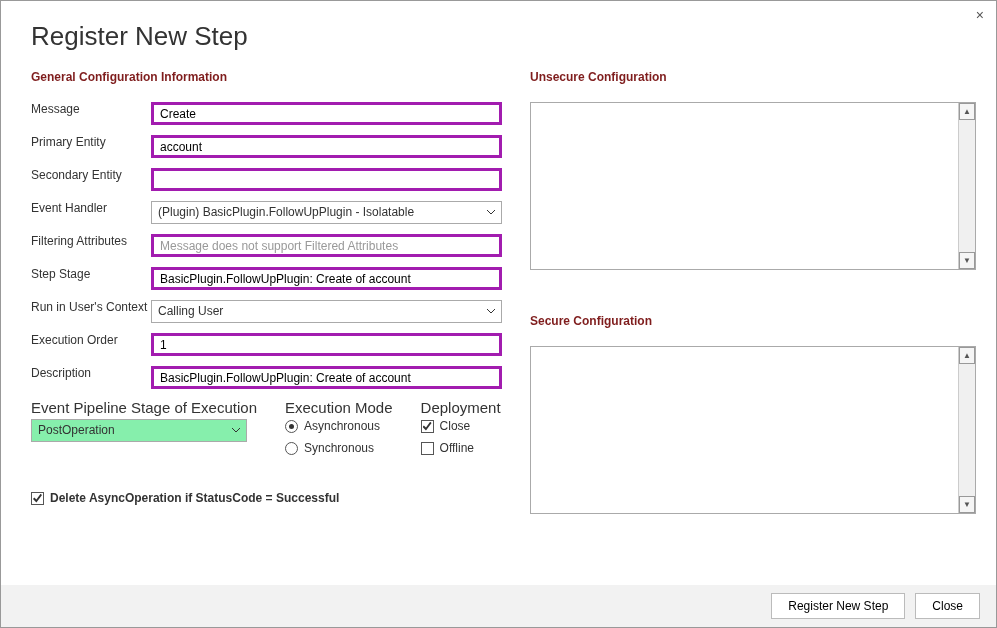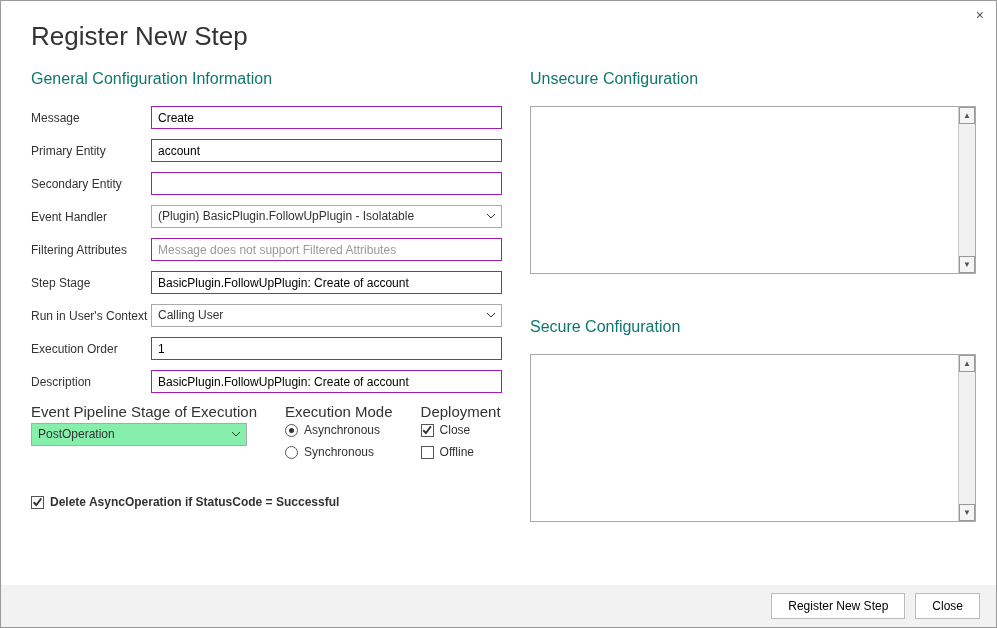--- a/index.html
+++ b/index.html
@@ -29,39 +29,39 @@
     padding: 20px 0 18px 30px;
   }
   .content {
     display: flex;
     padding: 0 20px 0 30px;
     gap: 28px;
   }
   .left-col { width: 472px; }
   .right-col { width: 447px; }
   .section-heading {
-    font-size: 16px;
-    font-weight: 400;
-    color: #0f766e;
+    font-size: 12px;
+    font-weight: 700;
+    color: #7f1d1d;
     margin-bottom: 18px;
   }
   .form-row {
     display: flex;
-    align-items: center;
+    align-items: flex-start;
     margin-bottom: 10px;
   }
   .form-row label.fld-label {
     width: 120px;
     font-size: 12px;
     color: #333;
   }
   .form-row .txt, .form-row .sel {
     flex: 1;
     height: 23px;
-    border: 1px solid #a21caf;
+    border: 3px solid #a21caf;
     padding: 0 6px;
     font-size: 12px;
     font-family: inherit;
     background: #fff;
   }
   .form-row .txt::placeholder { color: #999; }
   .sel-wrap {
     flex: 1;
     position: relative;
   }

